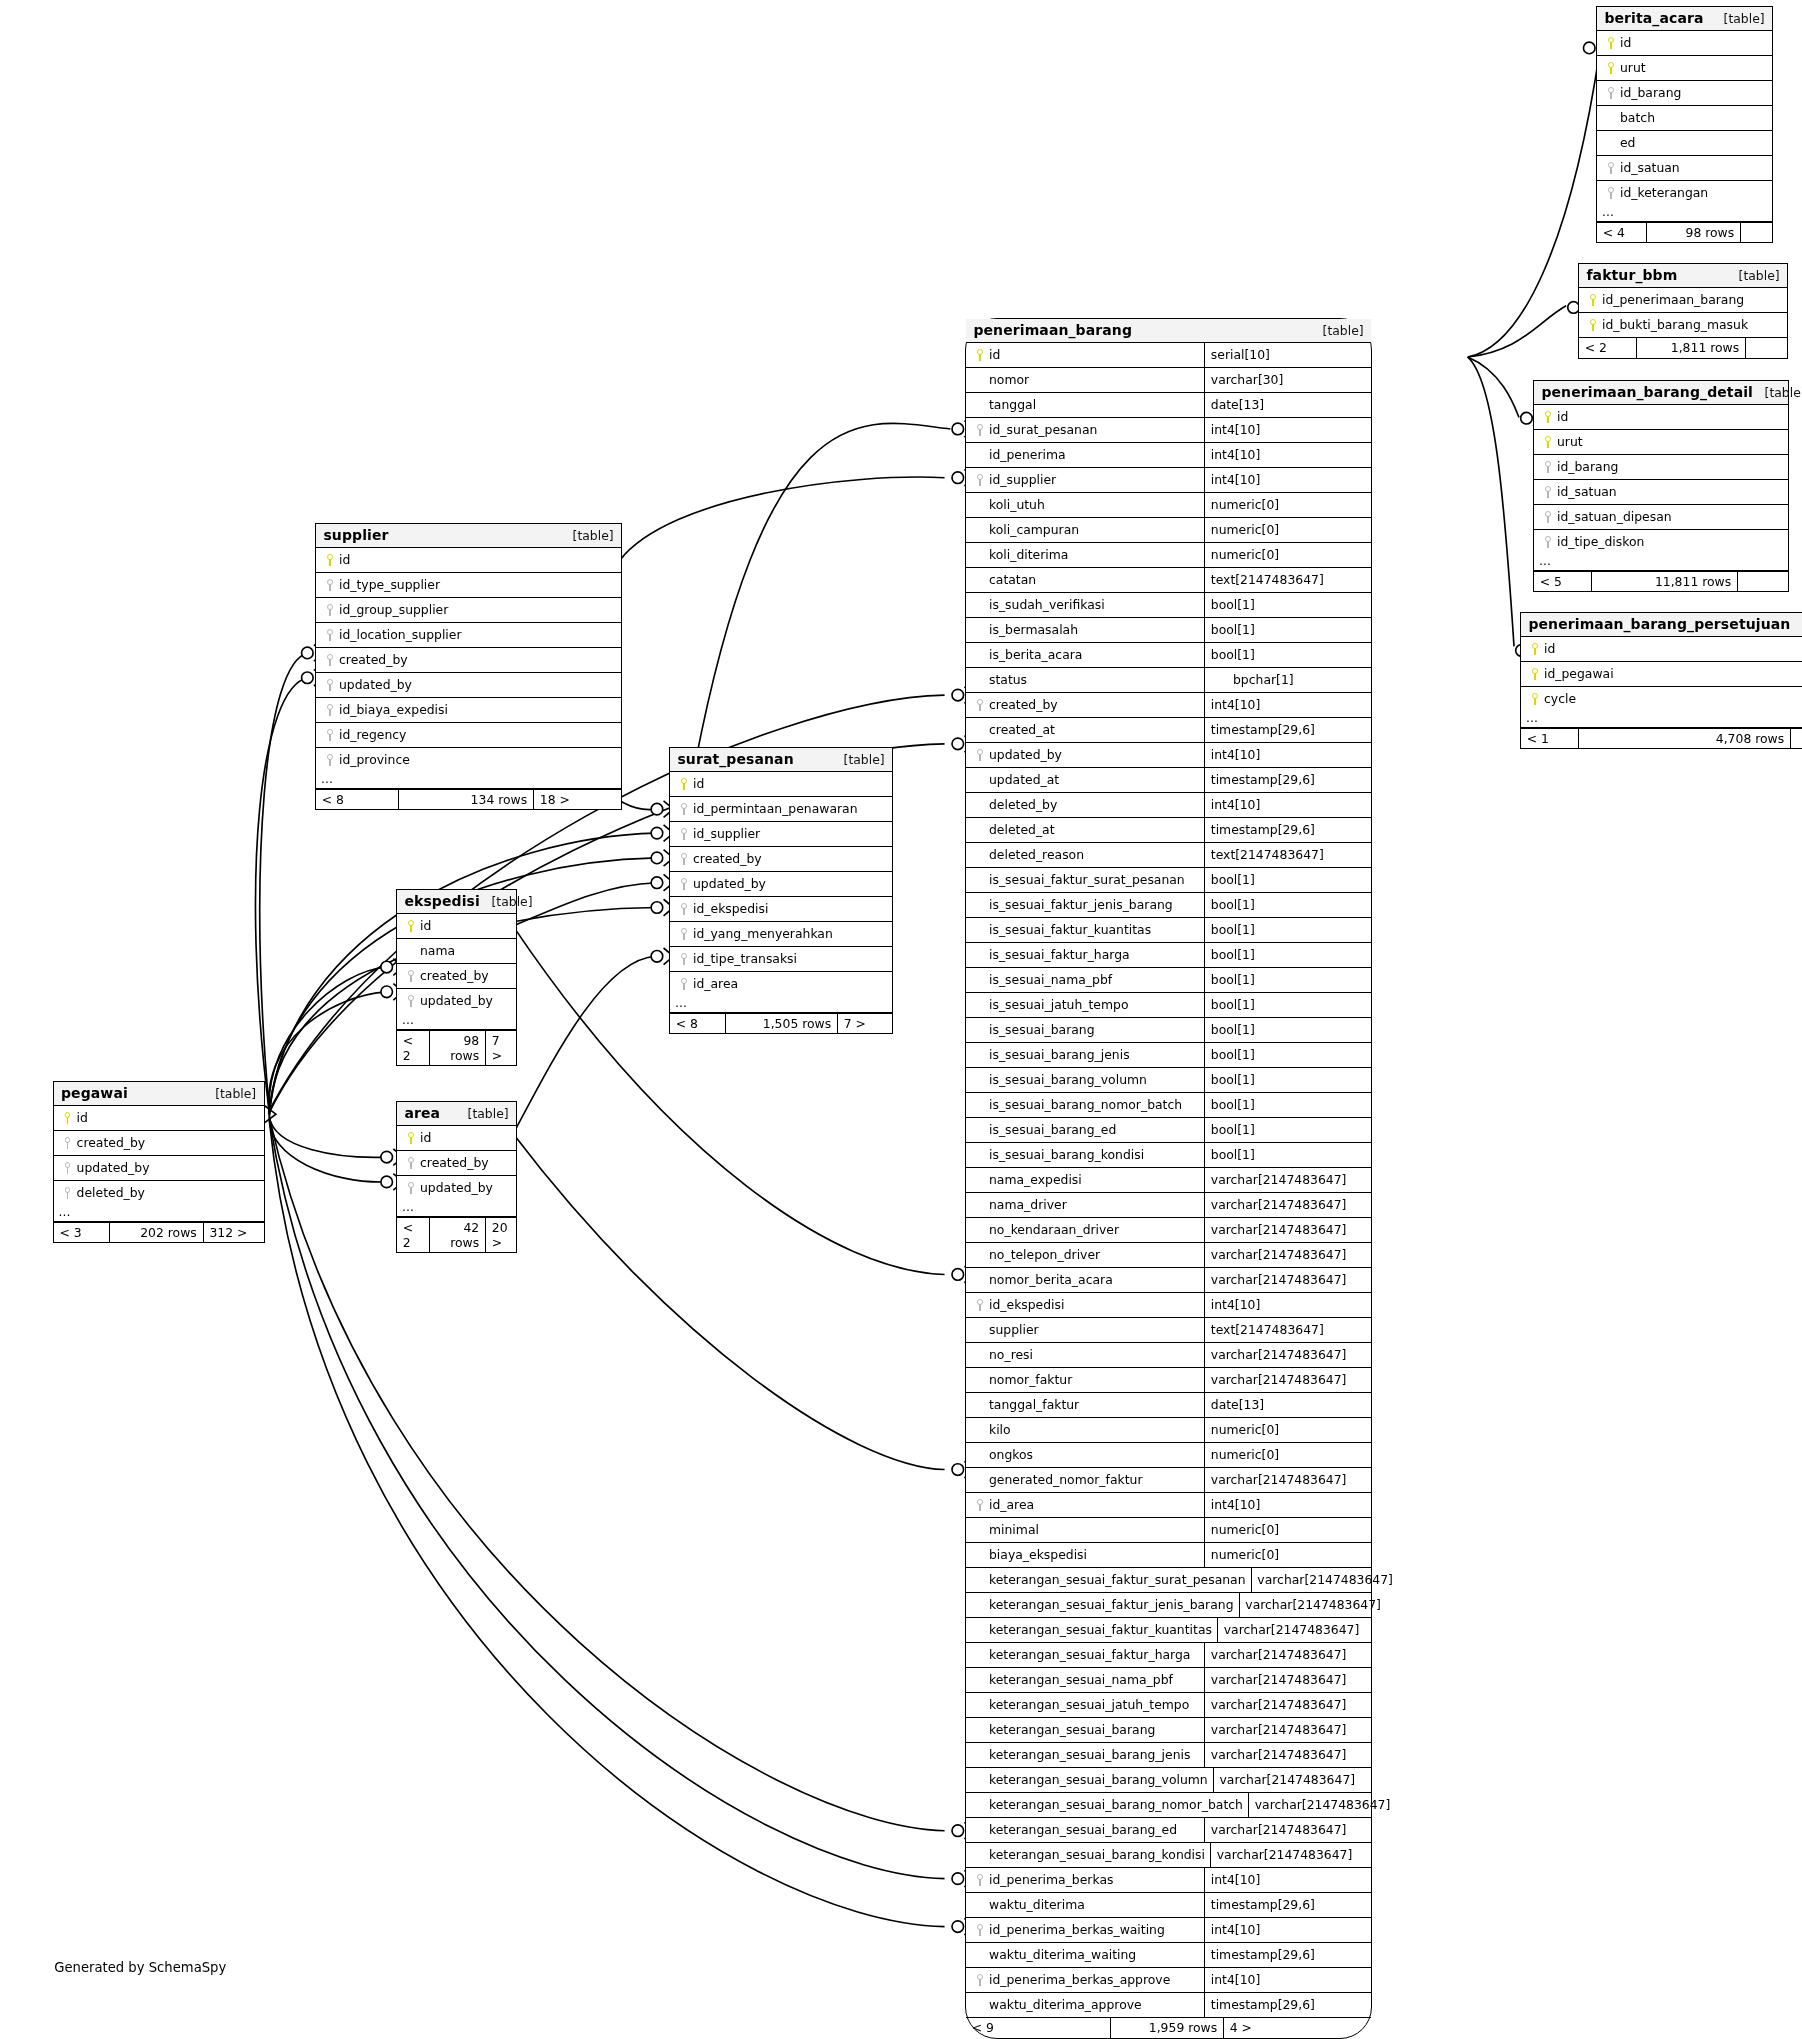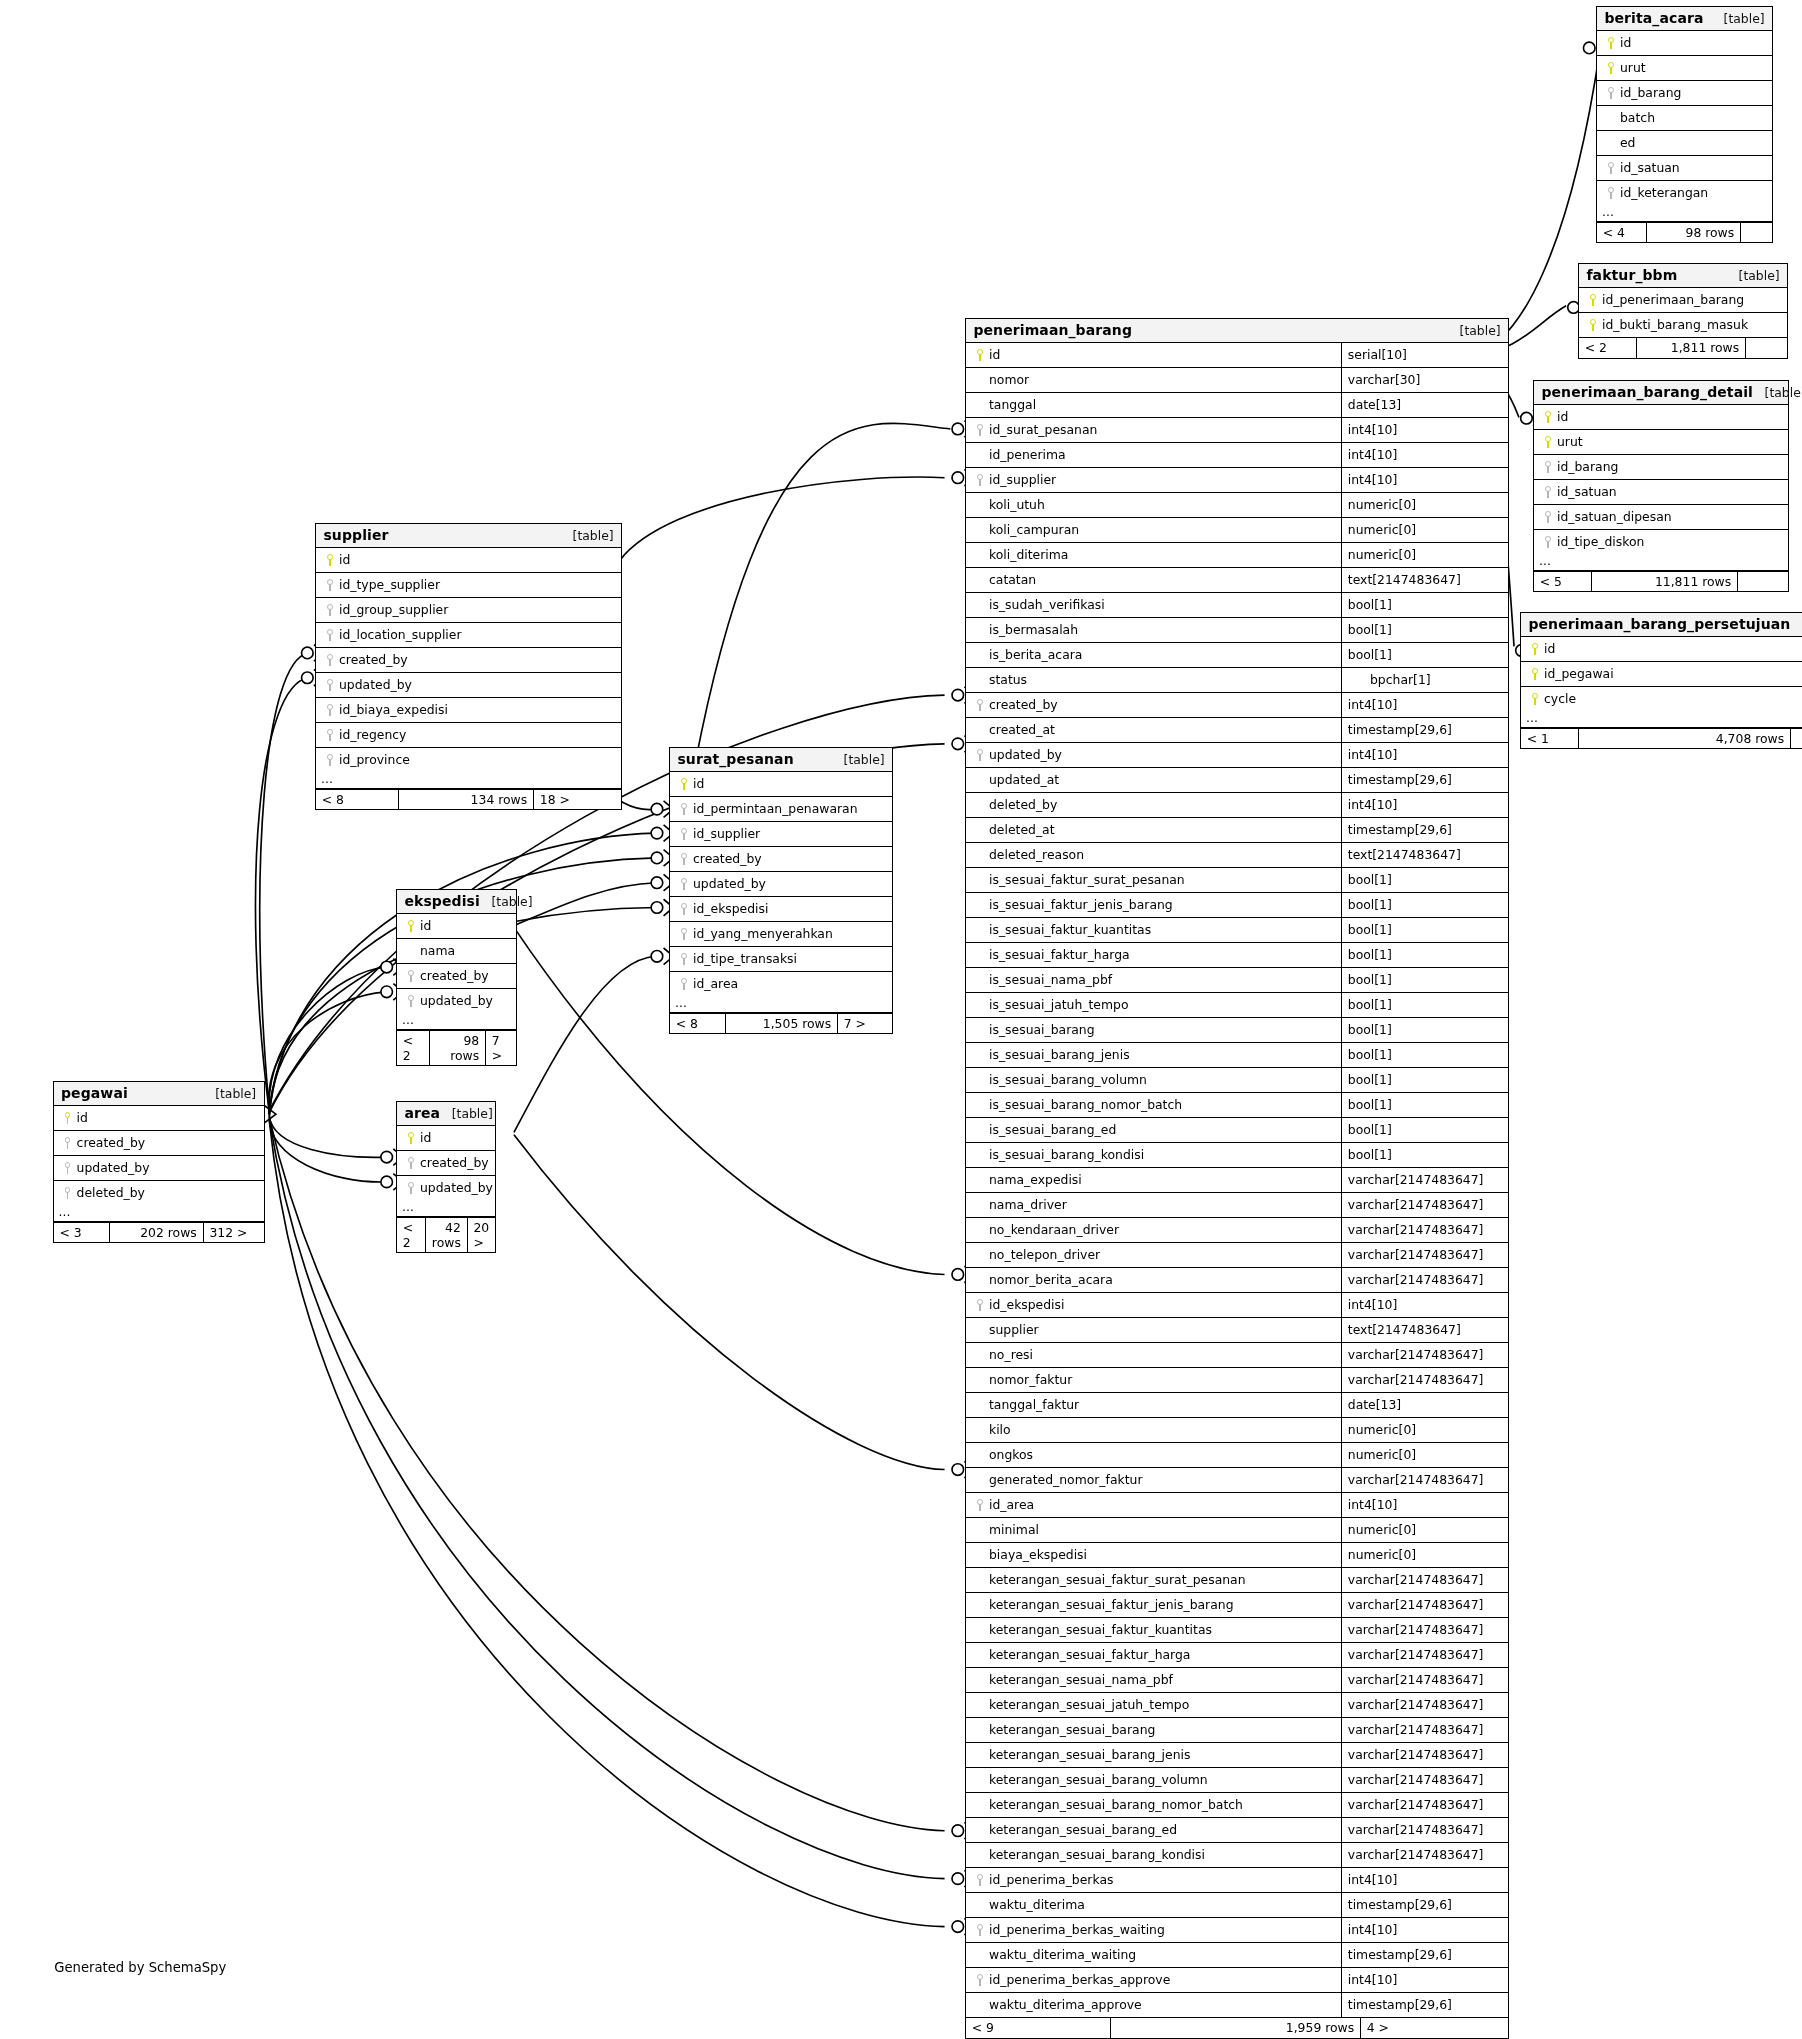--- a/index.html
+++ b/index.html
@@ -352,21 +352,21 @@
         </div>
       </div>
     <div class="ellip">...</div>
     <div class="foot">
       <div class="fl" style="width:58px">&lt; 1</div>
       <div class="fc">4,708 rows</div>
       <div class="fr" style="width:50px"></div>
     </div>
   </div>
 
-  <div class="tbl" style="left:924px;top:318px;width:544px;">
+  <div class="tbl" style="left:924px;top:318px;width:407px;border-radius:32px;">
     <div class="thead">
       <span class="tname">penerimaan_barang</span>
       <span class="ttag">[table]</span>
     </div>
     <div>
         <div class="row">
           <div class="cname">
             <span class="keyslot">
               <span class="key"></span>
             </span>
@@ -1074,21 +1074,21 @@
         </div>
       </div>
     <div class="ellip">...</div>
     <div class="foot">
       <div class="fl" style="width:33px">&lt; 2</div>
       <div class="fc">98 rows</div>
       <div class="fr" style="width:30px">7 &gt;</div>
     </div>
   </div>
 
-  <div class="tbl" style="left:355px;top:1101px;width:100px;">
+  <div class="tbl" style="left:355px;top:1101px;width:121px;">
     <div class="thead">
       <span class="tname">area</span>
       <span class="ttag">[table]</span>
     </div>
     <div>
         <div class="row">
           <div class="cname">
             <span class="keyslot">
               <span class="key"></span>
             </span>

